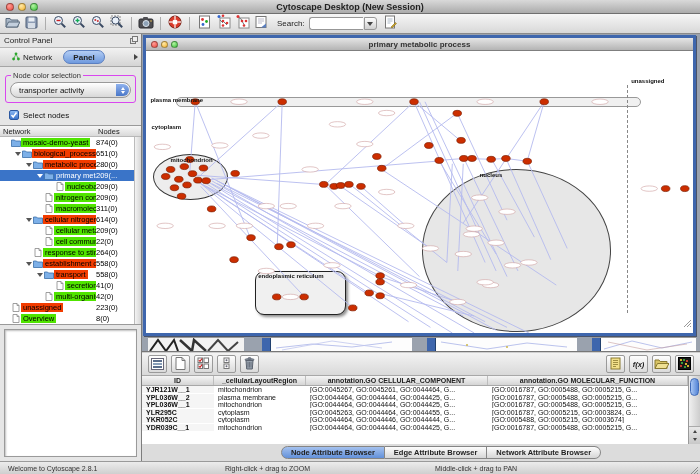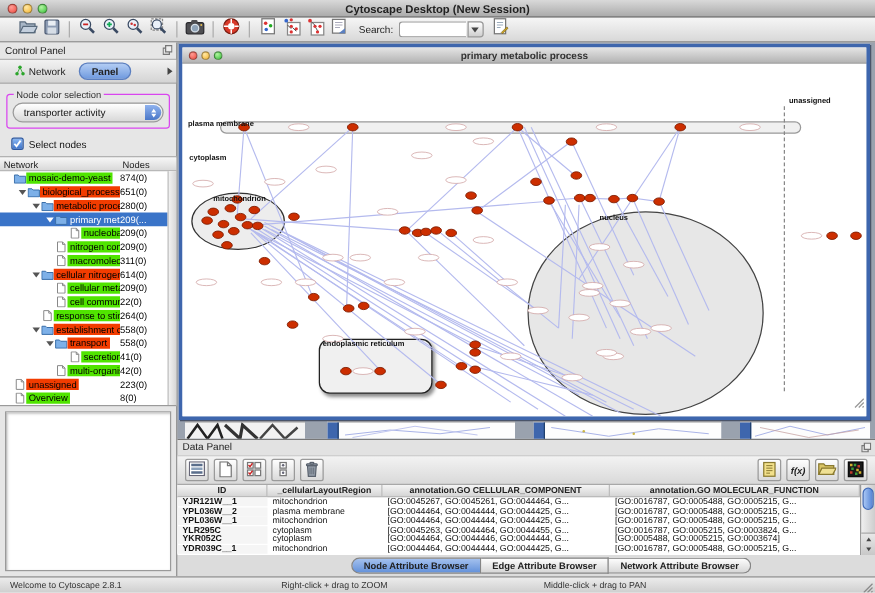--- a/index.html
+++ b/index.html
@@ -10,21 +10,21 @@
   
   .titlebar { height:14px; background:linear-gradient(#d9d9d9,#ababab); border-bottom:1px solid #6f6f6f; position:relative; display:flex; align-items:center; justify-content:center; }
   .titlebar .title { font-size:9px; font-weight:bold; color:#222; }
   .lights { position:absolute; left:6px; top:3px; display:flex; gap:4px; }
   .light { width:8px; height:8px; border-radius:50%; border:1px solid rgba(0,0,0,.35); }
   .light.red{ background:radial-gradient(circle at 35% 30%,#ff9d96,#ee4b40); }
   .light.yellow{ background:radial-gradient(circle at 35% 30%,#ffe9a8,#f5b42e); }
   .light.green{ background:radial-gradient(circle at 35% 30%,#b4f5a2,#39c23a); }
 
   
-  .toolbar { height:20px; background:linear-gradient(#f6f6f6,#d8d8d8); border-bottom:1px solid #8a8a8a; display:flex; align-items:center; padding:0 13px; gap:1px; }
+  .toolbar { height:20px; background:linear-gradient(#f6f6f6,#d8d8d8); border-bottom:1px solid #8a8a8a; display:flex; align-items:center; padding:0 3px; gap:1px; }
   .tbtn { height:18px; min-width:18px; display:flex; align-items:center; justify-content:center; border-radius:3px; }
   .tsep { width:1px; height:13px; background:#adadad; margin:0 4px; }
   .search-label { font-size:8px; color:#222; margin:0 3px 0 6px; }
   .search-input { width:54px; height:13px; font-size:8px; border:1px solid #979797; border-right:none; border-radius:3px 0 0 3px; padding:0 3px; background:#fff; }
   .dd-btn { width:13px; height:13px; border:1px solid #979797; border-radius:0 3px 3px 0; background:linear-gradient(#fefefe,#cfcfcf); display:flex; align-items:center; justify-content:center; }
   .tri-dn { width:0; height:0; border-left:3px solid transparent; border-right:3px solid transparent; border-top:4px solid #444; }
   .tri-rt { width:0; height:0; border-top:3px solid transparent; border-bottom:3px solid transparent; border-left:4px solid #444; }
 
   
   .main { flex:1; display:flex; min-height:0; }
@@ -715,27 +715,20 @@
                 <ellipse cx="98.5" cy="48.8" rx="0.78" ry="1.05" fill="#cc2e00" stroke="#7d1c00" stroke-width="0.7" vector-effect="non-scaling-stroke"></ellipse>
               </svg>
             <span class="grip"><svg width="9" height="9" viewBox="0 0 9 9">
                   <path d="M8 1 L1 8 M8 4 L4 8 M8 7 L7 8" stroke="#999" stroke-width="1"></path>
                 </svg></span>
           </div>
         </div>
       </div>
 
       <div class="data-panel">
-        <div class="dp-header">
-          <span>Data Panel</span>
-          <span class="float-ic"><svg width="8" height="8" viewBox="0 0 8 8">
-                <rect x="0.5" y="2.5" width="5" height="5" fill="none" stroke="#777"></rect>
-                <rect x="2.5" y="0.5" width="5" height="5" fill="#eee" stroke="#777"></rect>
-              </svg></span>
-        </div>
         <div class="dp-toolbar">
           <div class="dp-btn">
               <span><svg width="13" height="12" viewBox="0 0 13 12">
                   <rect x="0.5" y="0.5" width="12" height="11" fill="#fff" stroke="#667"></rect>
                   <rect x="2" y="2" width="9" height="2" fill="#5a6e8c"></rect>
                   <rect x="2" y="5" width="9" height="2" fill="#8aa0ba"></rect>
                   <rect x="2" y="8" width="9" height="2" fill="#5a6e8c"></rect>
                 </svg></span>
             </div>
           <div class="dp-btn">

